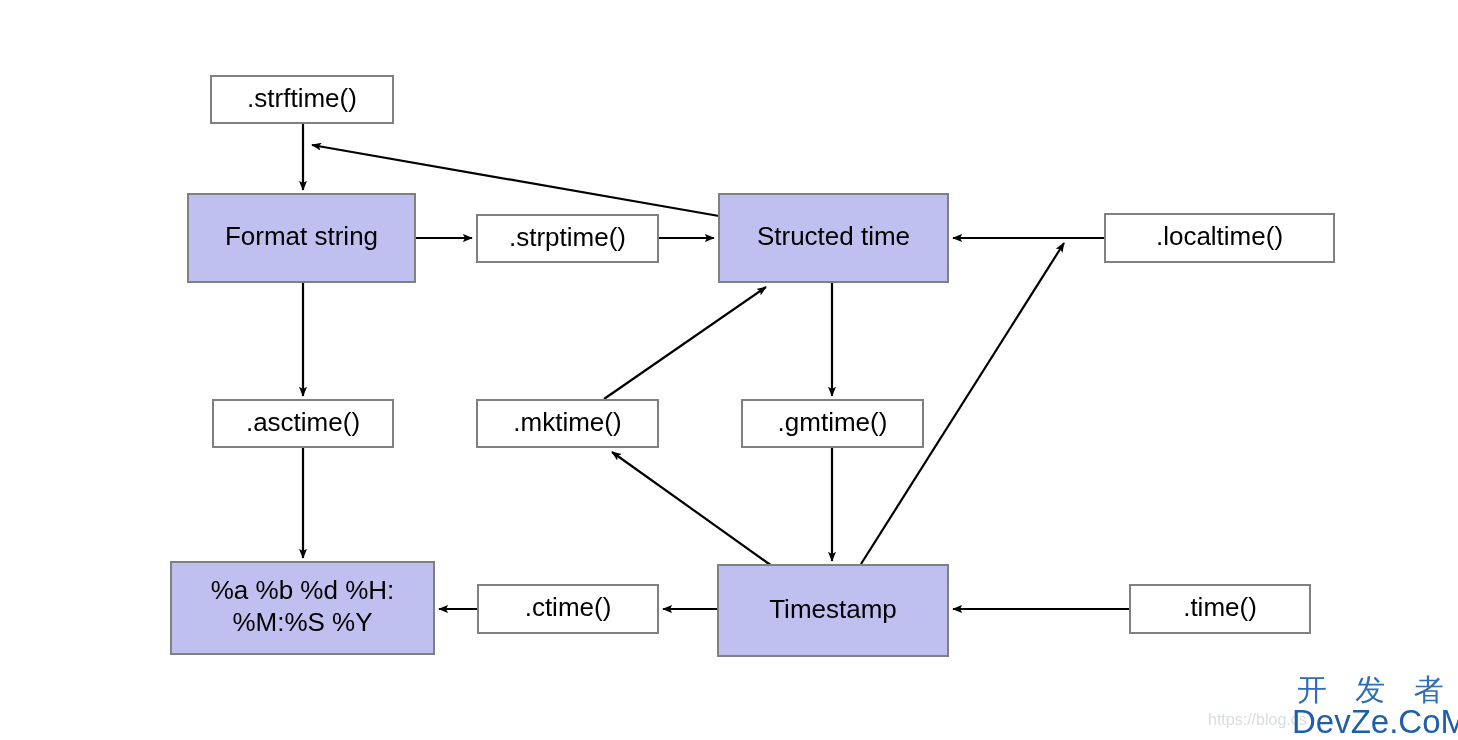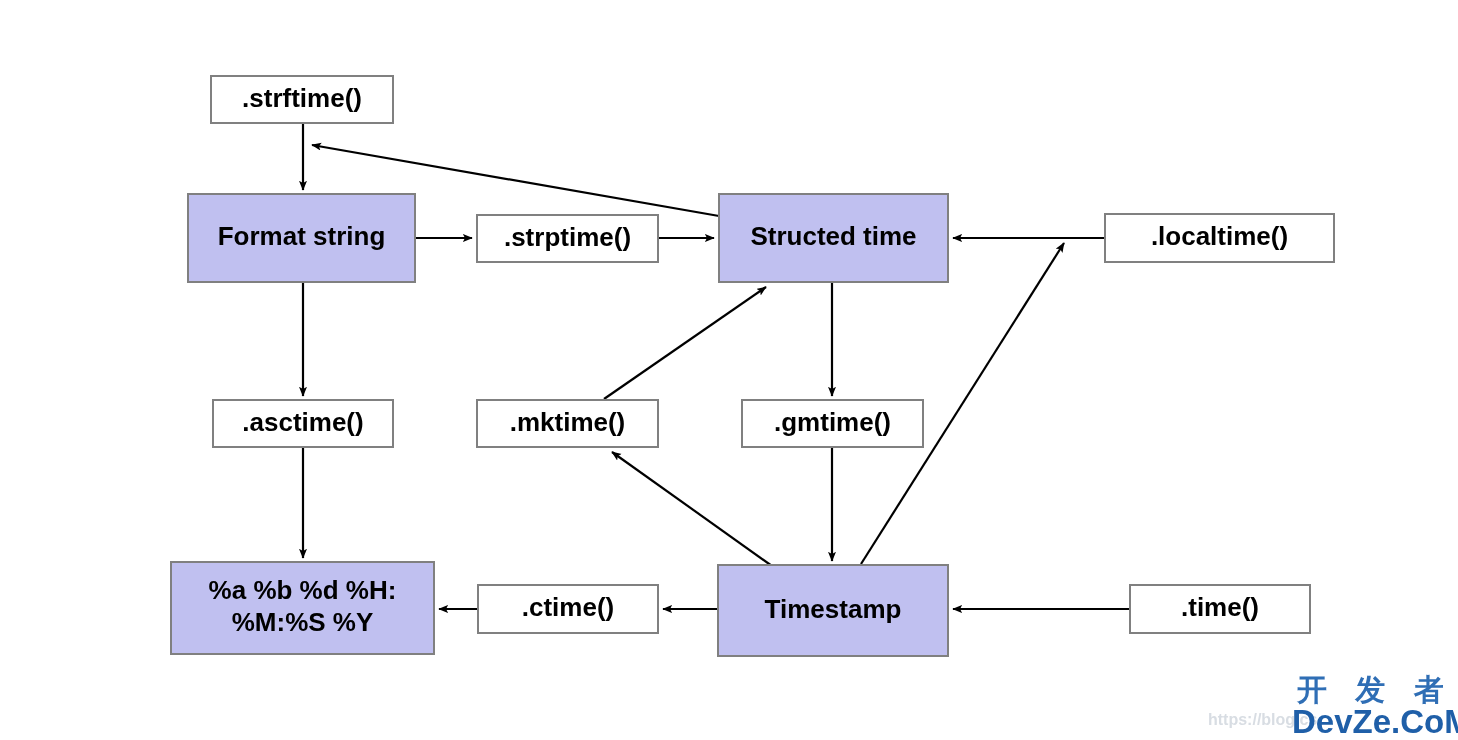--- a/index.html
+++ b/index.html
@@ -13,21 +13,20 @@
     font-family: "Liberation Sans", sans-serif;
     overflow: hidden;
     position: relative;
   }
   #diagram-root {
     position: absolute;
     left: 0;
     top: 0;
     width: 1458px;
     height: 740px;
-    font-weight: bold;
   }
   svg#flow {
     display: block;
     width: 1458px;
     height: 740px;
   }
   .node-rect {
     stroke-width: 2;
   }
   .node-label {

